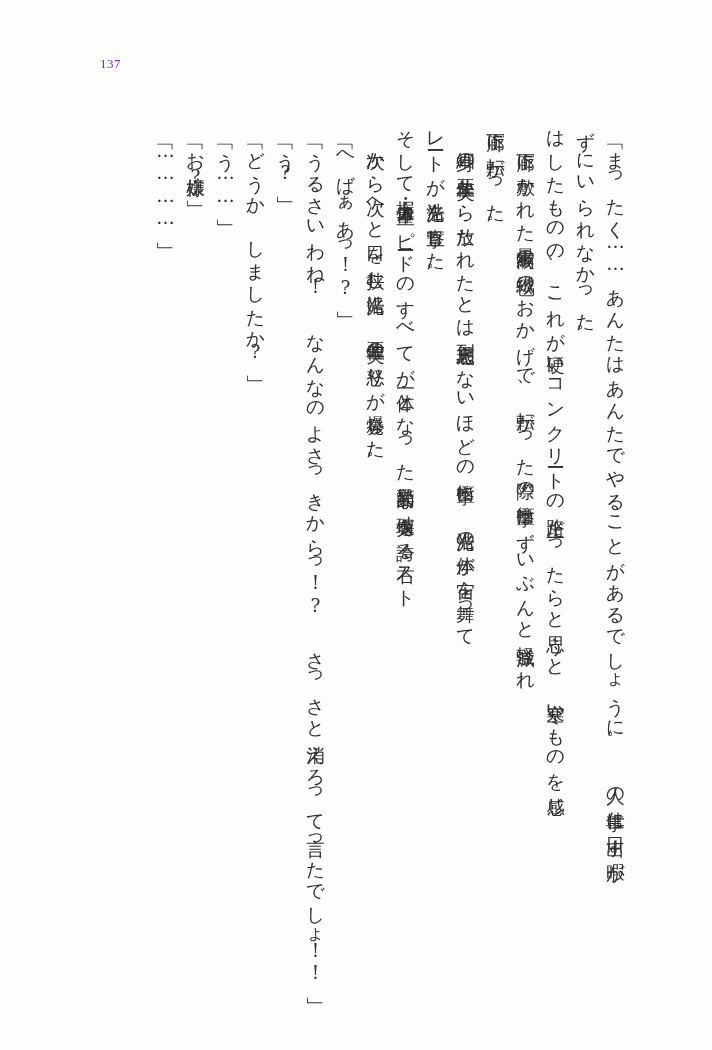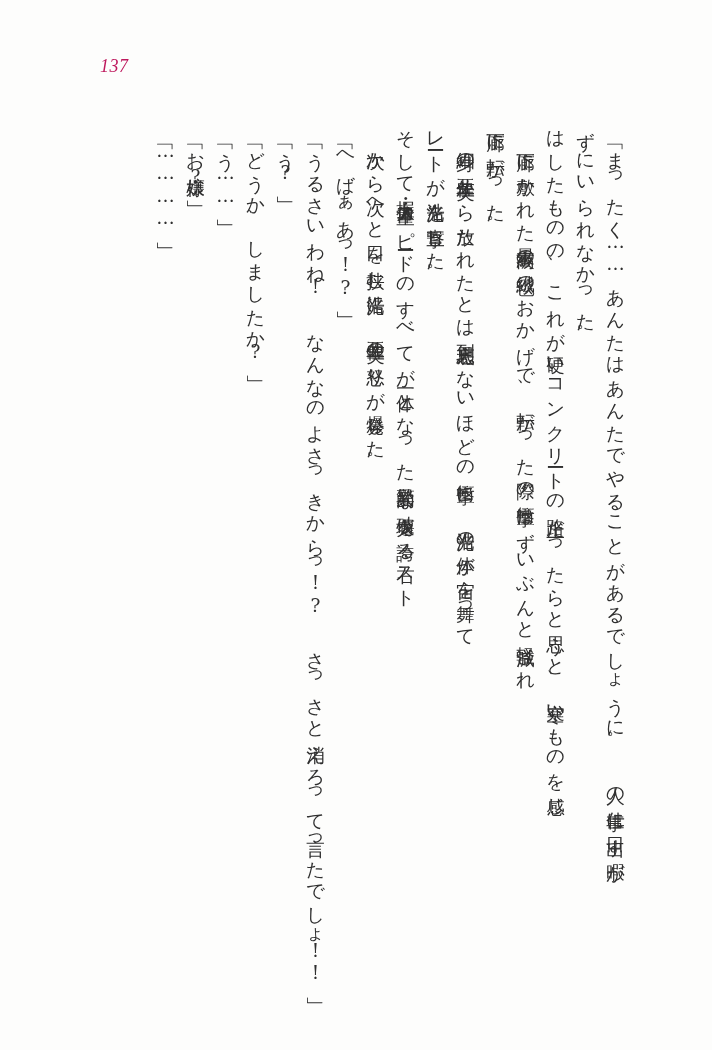--- a/index.html
+++ b/index.html
@@ -13,25 +13,24 @@
     height: 1050px;
     background: #fdfdfc;
     overflow: hidden;
     font-family: "DejaVu Serif", serif;
     color: #3a3a3a;
   }
   .page-number {
     position: absolute;
     top: 56px;
     left: 100px;
-    font-size: 18px;
+    font-size: 13px;
     font-family: "Liberation Serif", serif;
-    color: #be185d;
+    color: #6d28d9;
     letter-spacing: 0.5px;
-    font-style: italic;
   }
   
   .text-block {
     position: absolute;
     top: 118px;
     right: 88px;
     height: 868px;
     display: flex;
     flex-direction: row;
     

